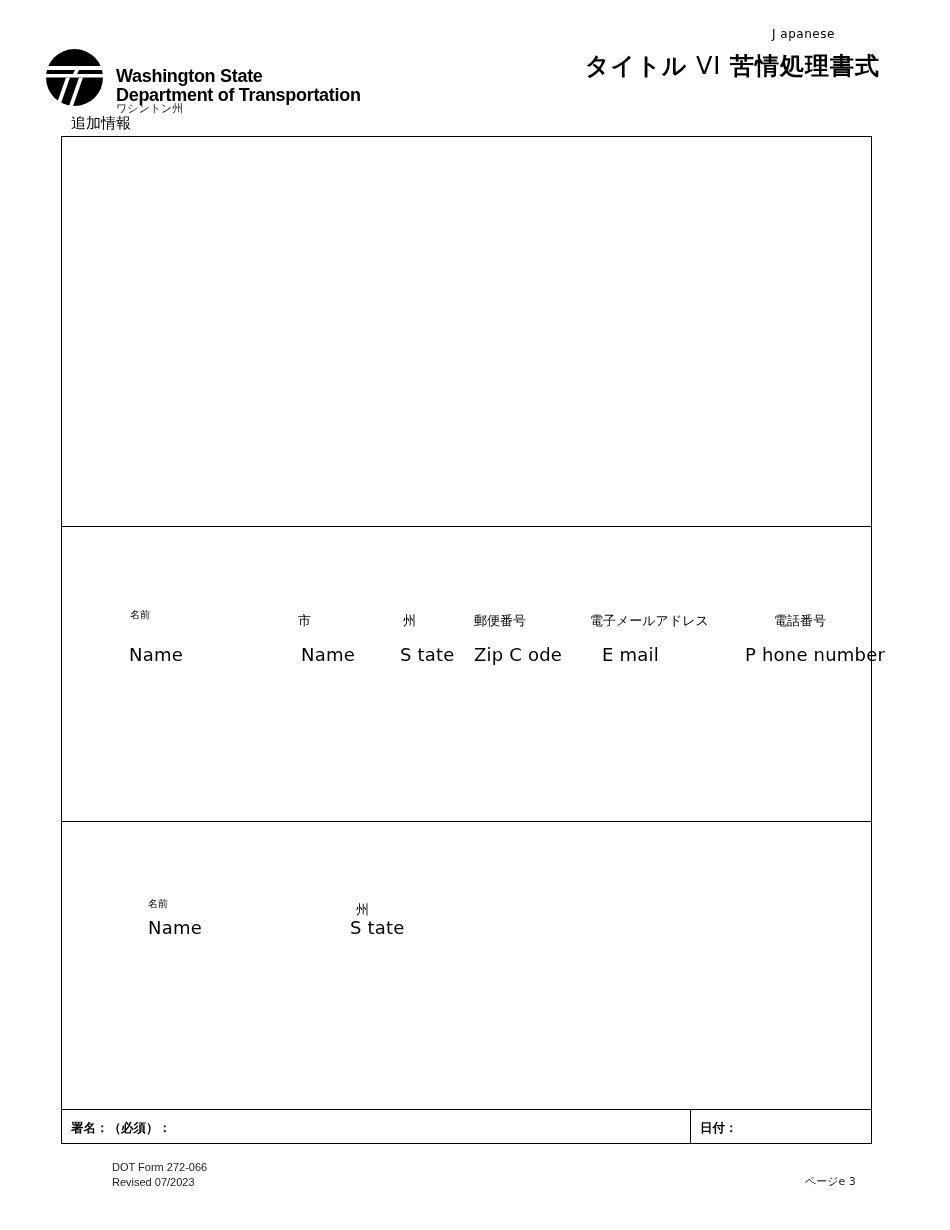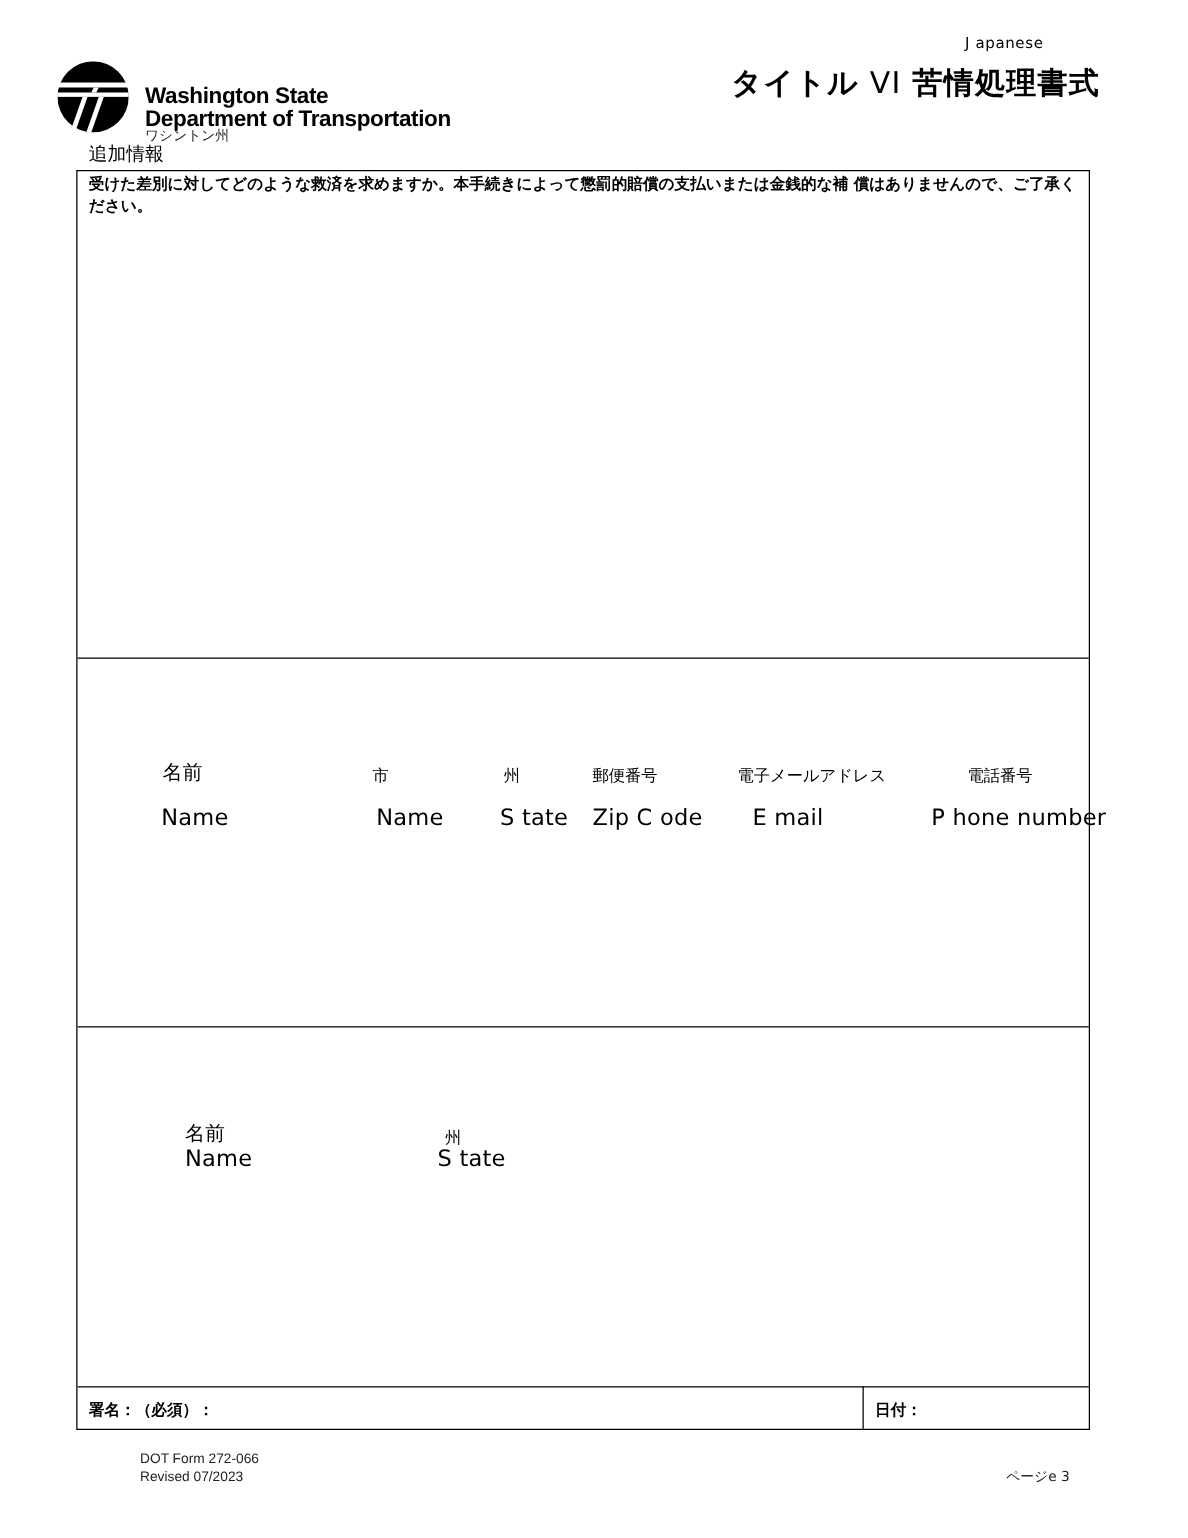--- a/index.html
+++ b/index.html
@@ -100,21 +100,21 @@
       resize: none;
       font-family: "DejaVu Sans", sans-serif;
       font-size: 12px;
     }
 
     .col-jp {
       position: absolute;
       font-size: 13px;
       white-space: nowrap;
     }
-    .col-jp.big { font-size: 16px; }
+    .col-jp.big { font-size: 10px; }
     .col-en {
       position: absolute;
       font-size: 18px;
       white-space: nowrap;
       letter-spacing: 0.2px;
     }
 
     .sig-label, .date-label {
       position: absolute;
       font-size: 12.5px;
@@ -157,21 +157,20 @@
   </svg>
 </div>
 
 <div class="abs org-line1">Washington State</div>
 <div class="abs org-line2">Department of Transportation</div>
 <div class="abs org-jp">ワシントン州</div>
 <div class="abs section-heading">追加情報</div>
 
 <div class="abs form-box">
 
-  <div class="prompt" style="top:1px;">受けた差別に対してどのような救済を求めますか。本手続きによって懲罰的賠償の支払いまたは金銭的な補 償はありませんので、ご了承ください。</div>
   <textarea class="field-area" style="top: 40px; height: 346px;" value=""></textarea>
 
   <div class="hline" style="top:389px;"></div>
 
 
   <div class="col-jp big" style="left:68px; top:471px;">名前</div>
   <div class="col-jp" style="left:236px; top:475px;">市</div>
   <div class="col-jp" style="left:341px; top:475px;">州</div>
   <div class="col-jp" style="left:412px; top:475px;">郵便番号</div>
   <div class="col-jp" style="left:528px; top:475px;">電子メールアドレス</div>

